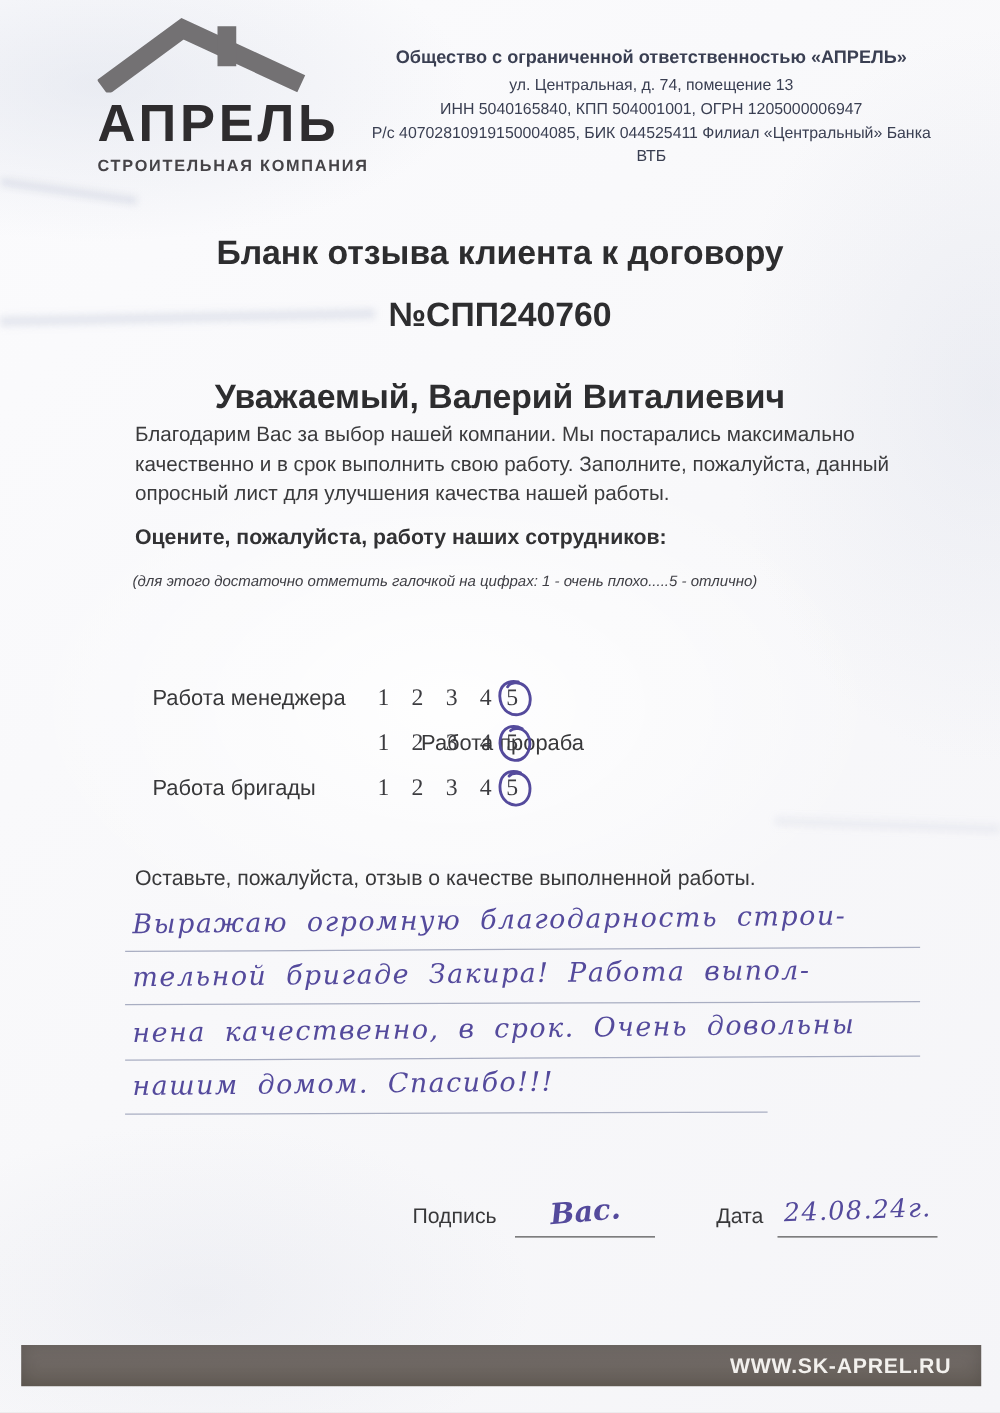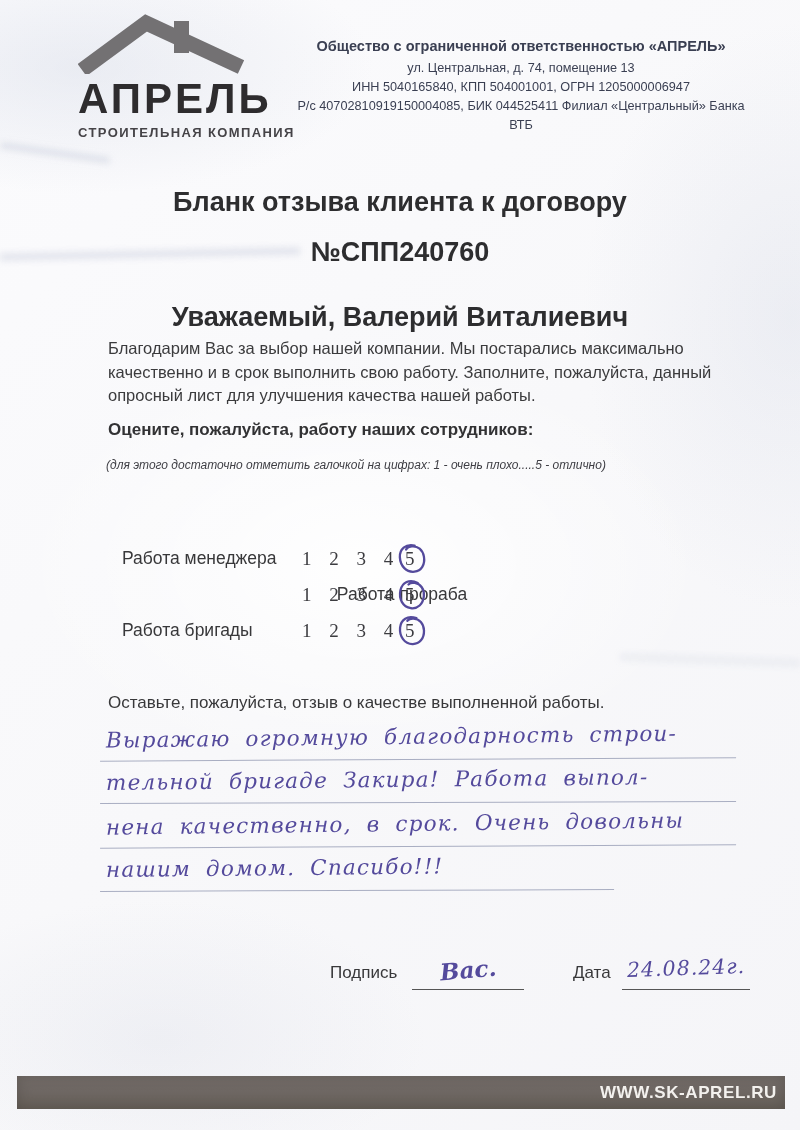--- a/index.html
+++ b/index.html
@@ -80,21 +80,21 @@
   .sig-line{position:absolute;left:412px;top:956px;width:112px;height:34px;border-bottom:1.6px solid #555;text-align:center;}
   .date-line{position:absolute;left:622px;top:956px;width:128px;height:34px;border-bottom:1.6px solid #555;text-align:center;}
   .sig-line .hw{display:inline-block;font-size:23px;font-weight:bold;transform:rotate(-5deg);}
   .date-line .hw{display:inline-block;font-size:20.5px;letter-spacing:1px;transform:rotate(-2deg);white-space:nowrap;}
 
   
   .footer-bar{
     position:absolute;left:17px;top:1076px;width:768px;height:33px;
     background:linear-gradient(to bottom,#746d69 0%,var(--bar) 45%,#676059 100%);
     box-shadow:inset 0 0 14px rgba(40,35,30,0.25);
-    text-align:right;line-height:33px;padding-right:8px;
+    text-align:right;line-height:33px;padding-right:24px;
   }
   .footer-url{color:#f3f1ee;font-size:17px;font-weight:bold;letter-spacing:0.6px;}
 </style>
 </head>
 <body>
 
 <div class="page">
 
   <div class="crease crease1"></div>
   <div class="crease crease2"></div>

